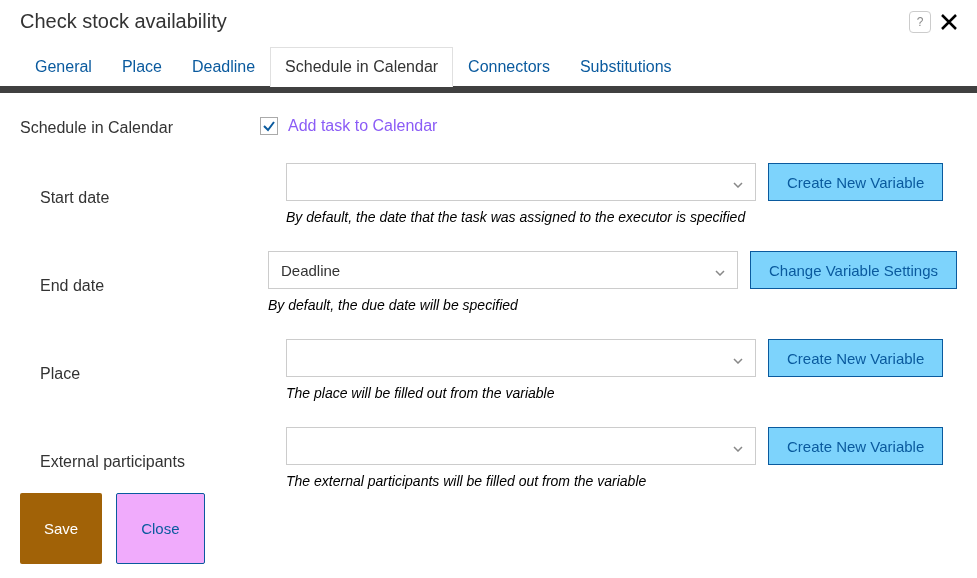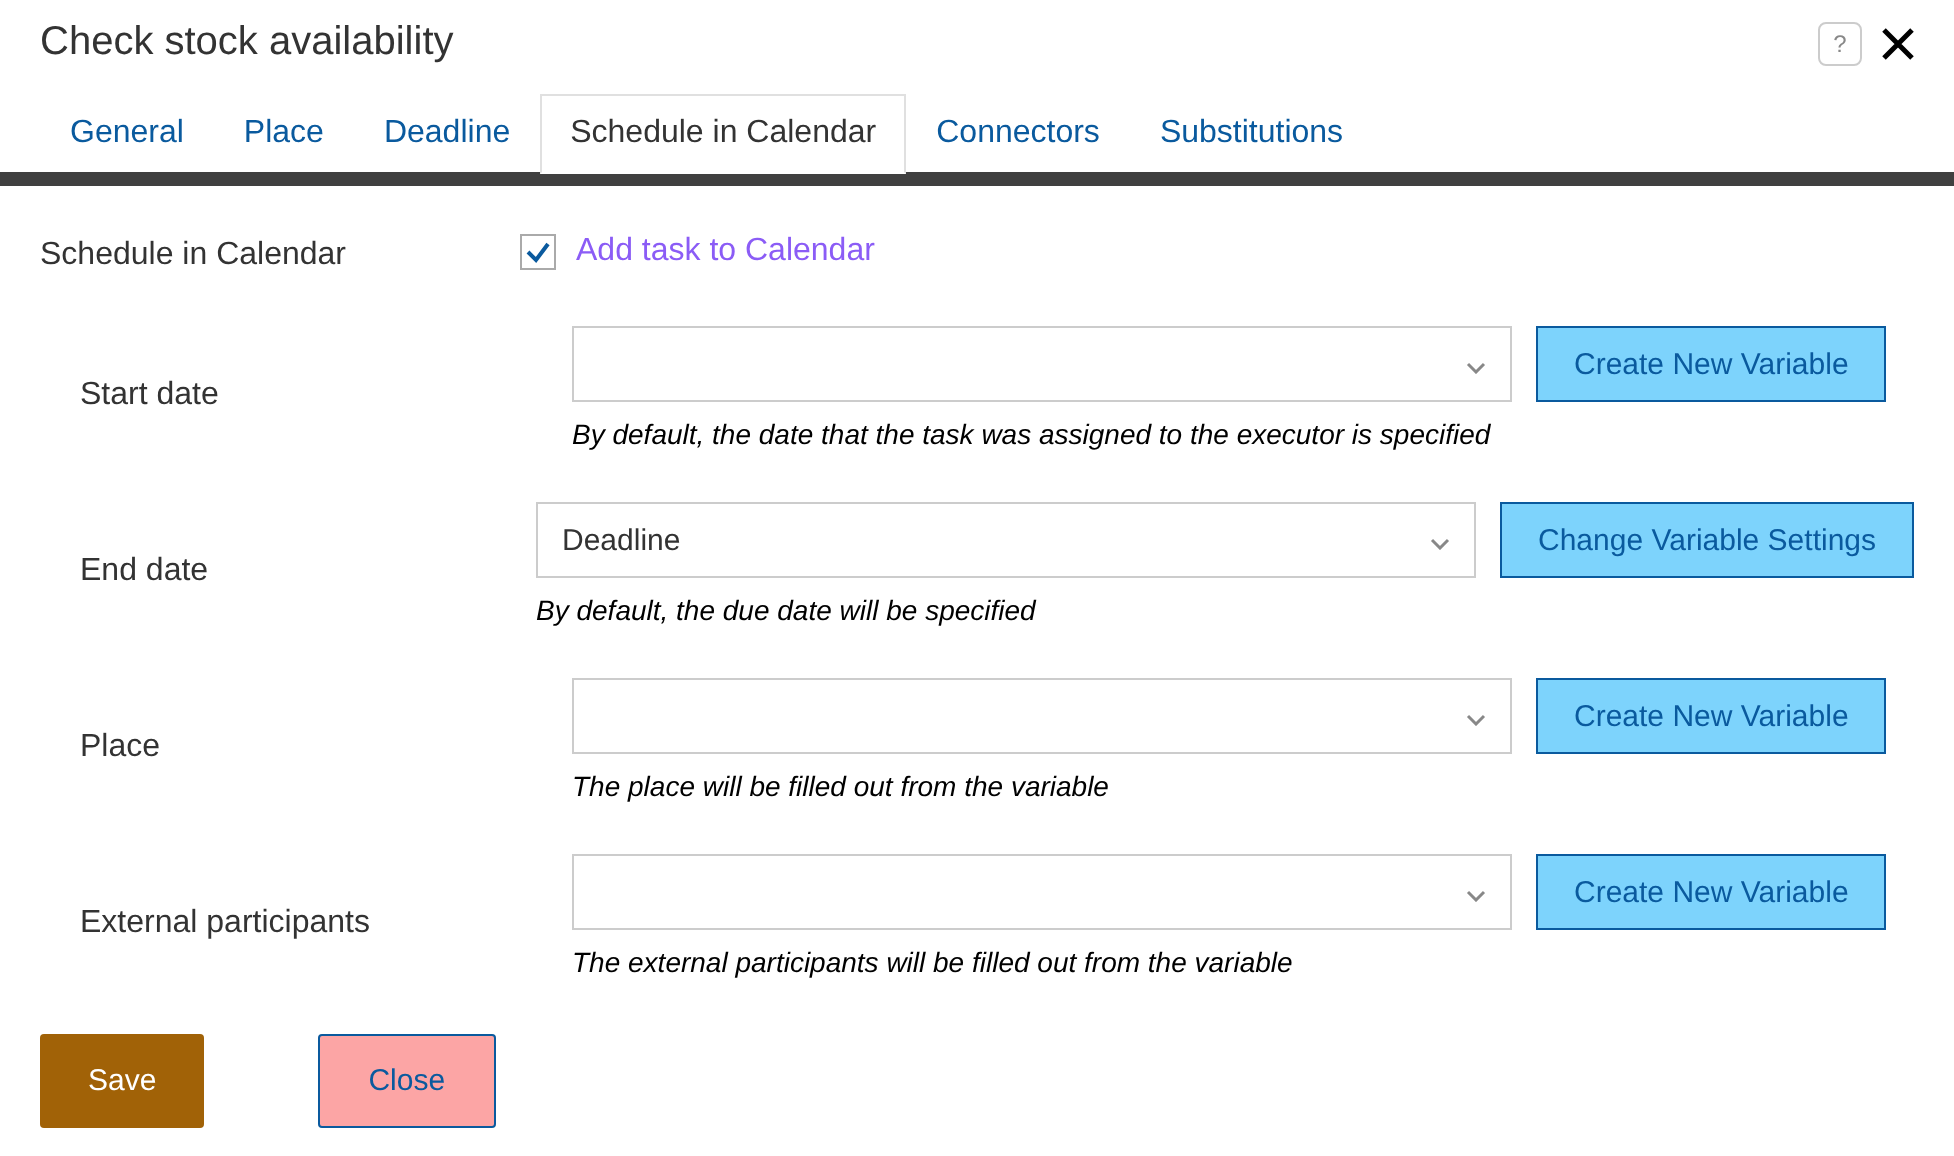--- a/index.html
+++ b/index.html
@@ -166,28 +166,27 @@
     .btn-primary {
       padding: 10px 24px;
       background: #a16207;
       color: #fff;
       border: none;
       font-size: 15px;
       cursor: pointer;
       border-radius: 2px;
     }
     .btn-secondary {
-      padding: 14px 24px;
-      background: #fca5a5;
+      padding: 26px 24px;
+      background: #f0abfc;
       color: #0a5a9e;
       border: 1px solid #0a5a9e;
       font-size: 15px;
       cursor: pointer;
       border-radius: 2px;
-      margin-left: 43px;
     }
   </style>
 </head>
 <body>
 
 <div class="header">
   <h1>Check stock availability</h1>
   <div class="header-right">
     <button class="help-btn">?</button>
     <button class="close-btn">

